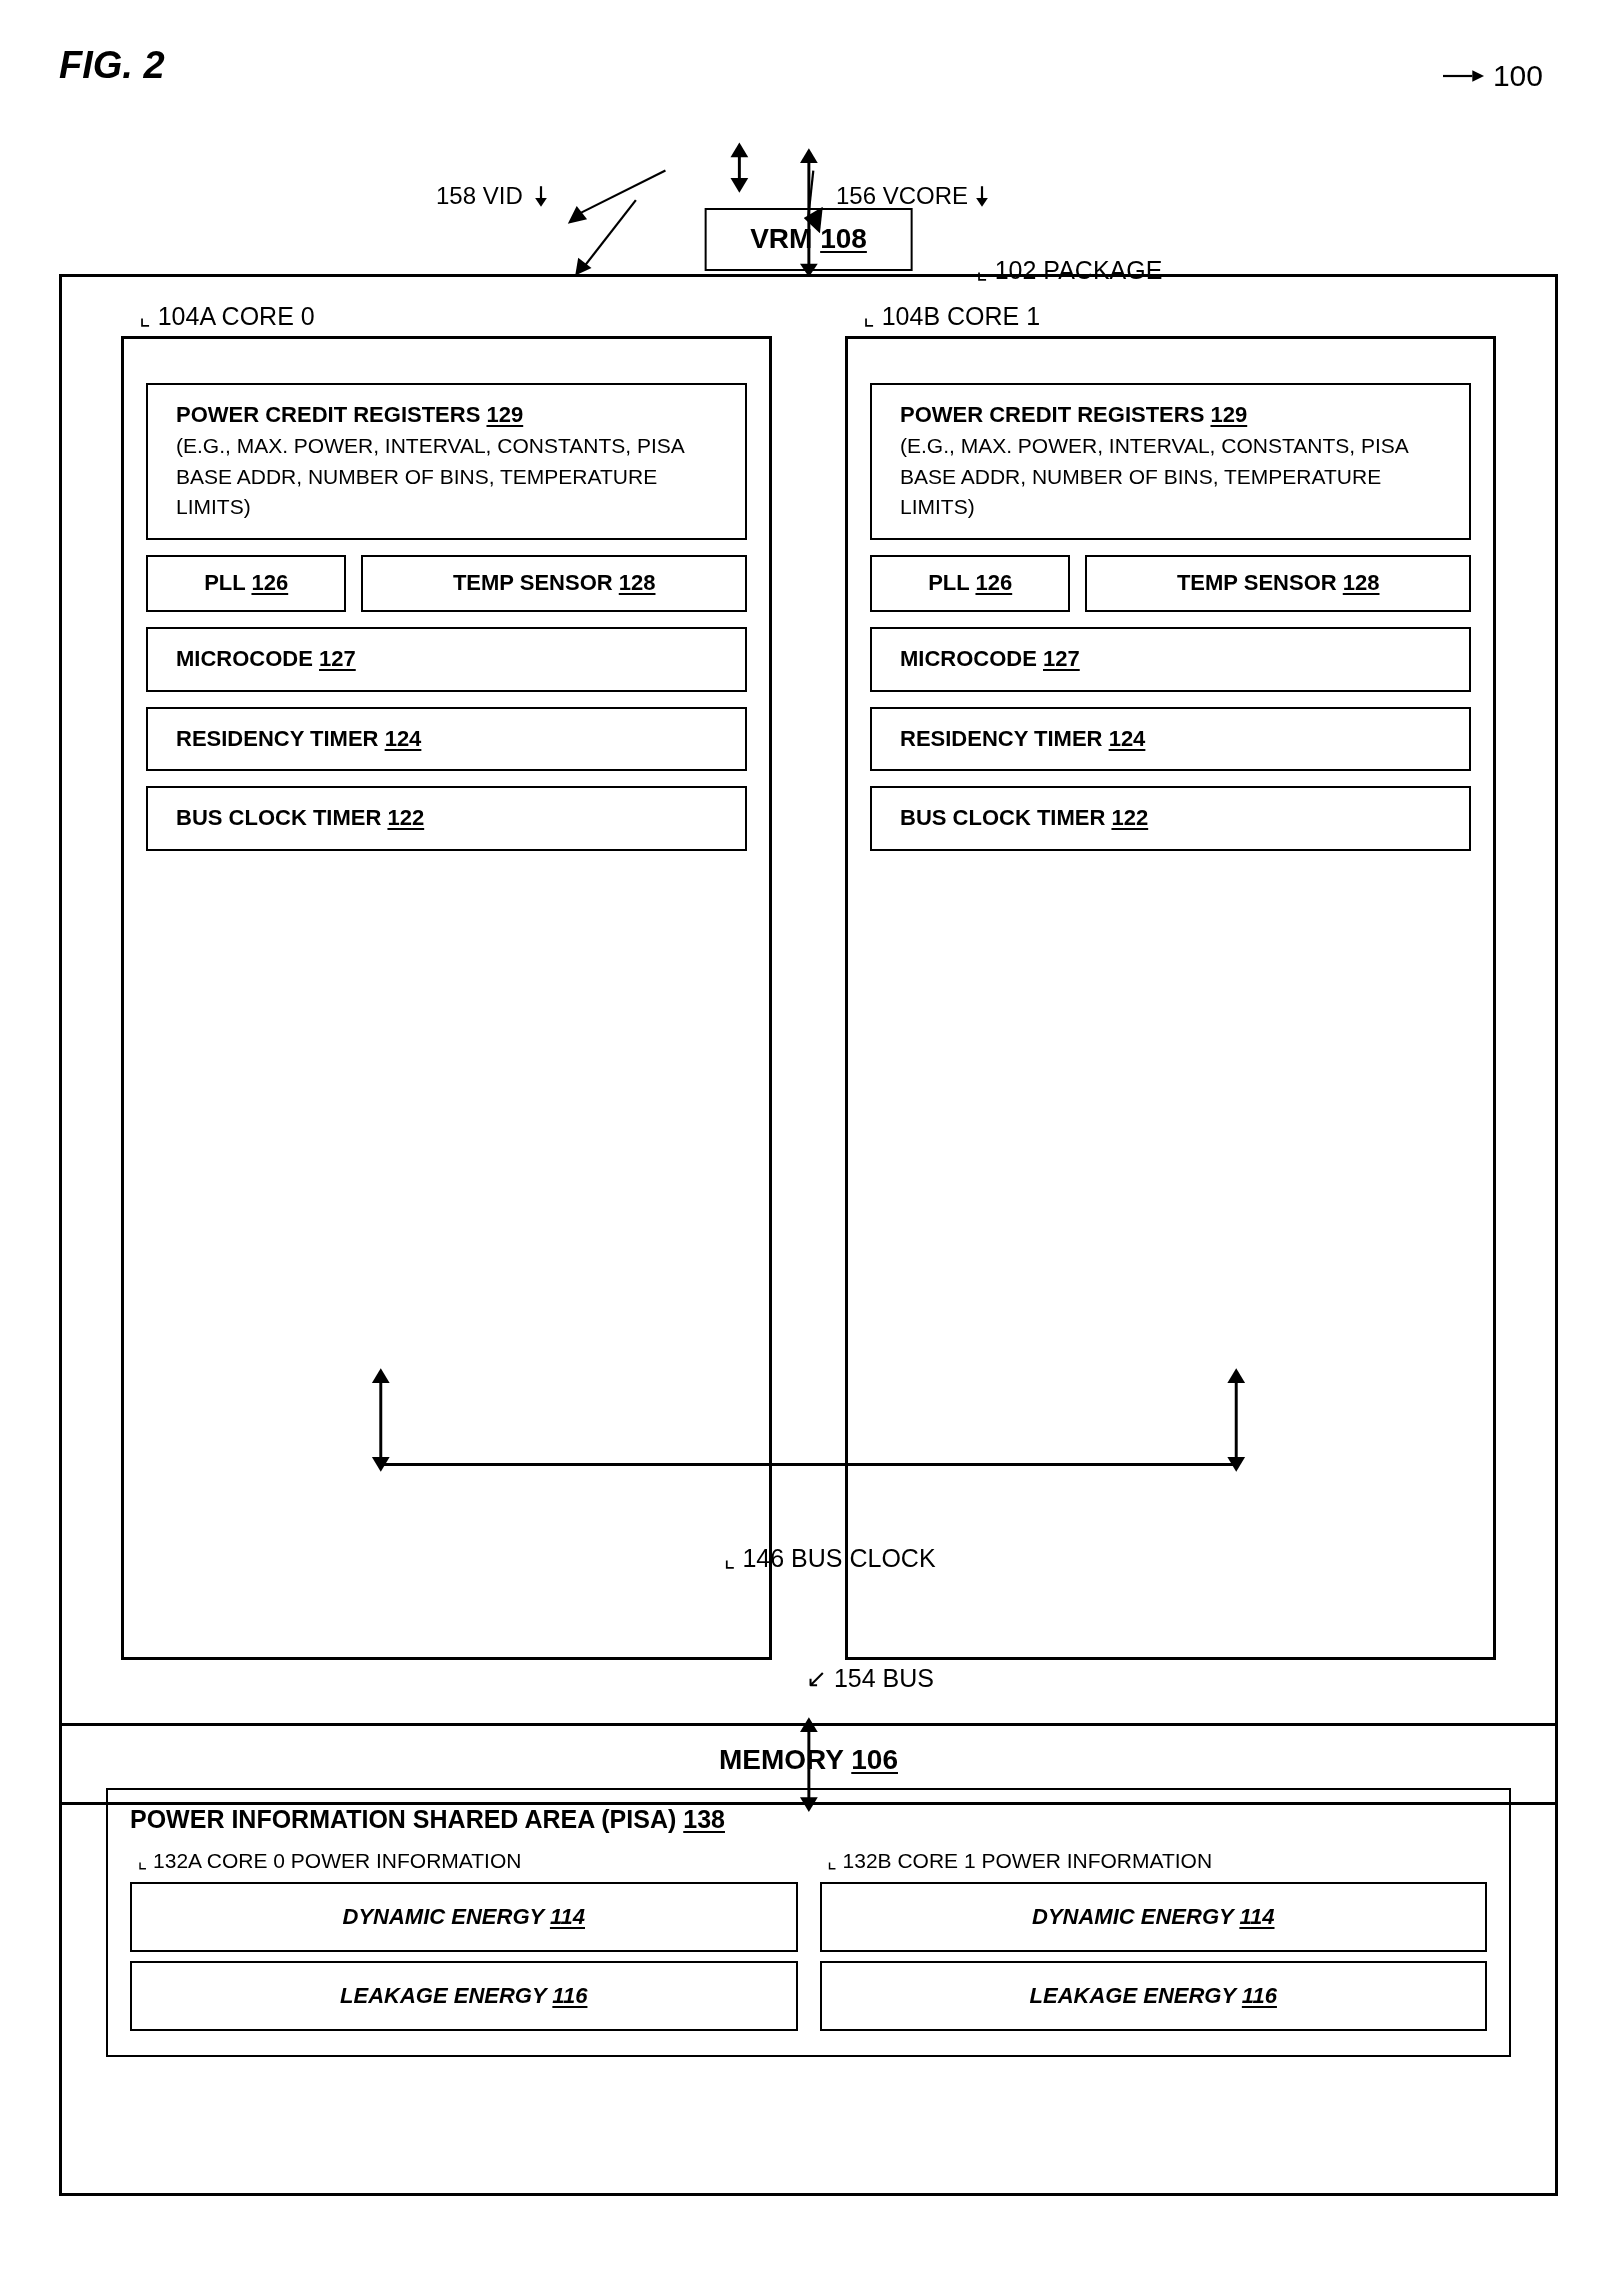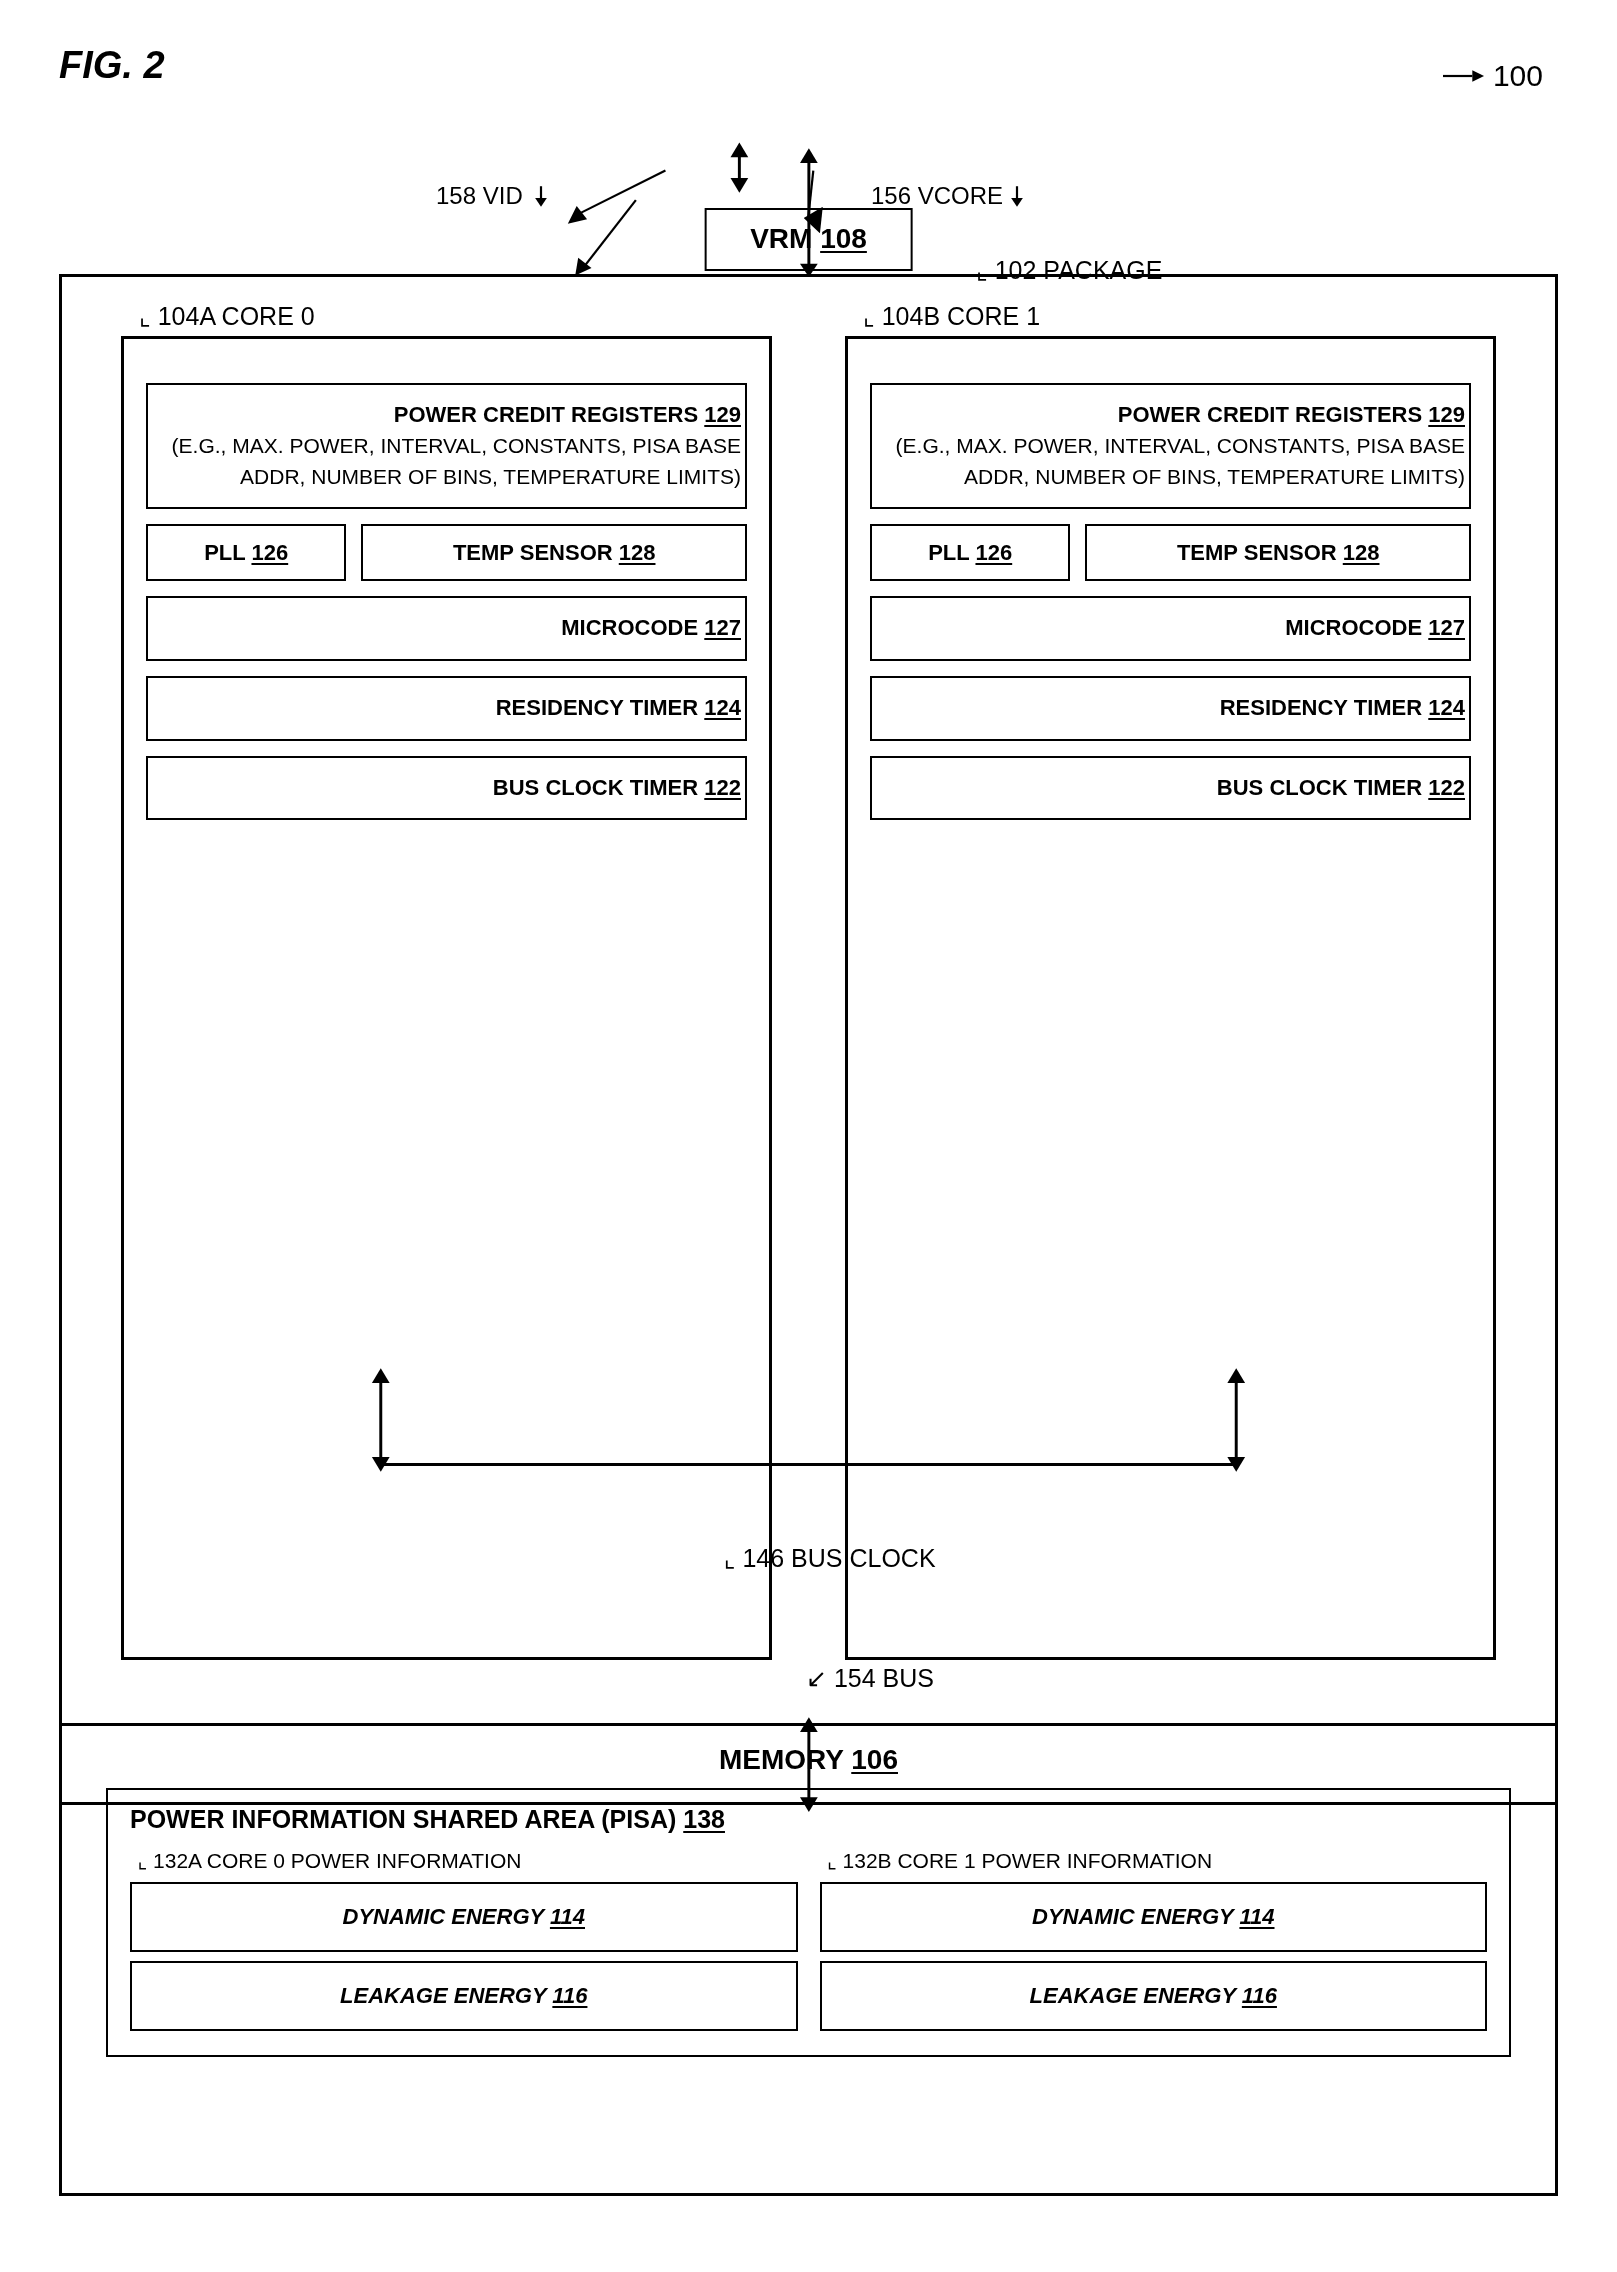--- a/index.html
+++ b/index.html
@@ -79,24 +79,24 @@
       position: absolute;
       top: -37px;
       left: 15px;
       font-size: 25px;
     }
 
     
     .inner-box {
       border: 2.2px solid #000;
       background: #fff;
-      text-align: right;
+      text-align: left;
       font-size: 22px;
       font-weight: bold;
-      padding: 15px 4px;
+      padding: 15px 28px;
       margin: 15px 22px;
       line-height: 1.4;
     }
 
     .pll-temp-row {
       display: flex;
       gap: 15px;
       margin: 15px 22px;
     }
     .pll-box {
@@ -206,21 +206,21 @@
   </div>
 
   <div style="position:absolute; top:182px; left:436px; font-size:24px; display:flex; align-items:center; gap:4.4px;">
     <span>158 VID</span>
     <svg width="22" height="21" viewBox="0 0 30 28" style="margin-left:3px;">
       <line x1="15" y1="0" x2="15" y2="22" stroke="#000" stroke-width="3"></line>
       <polygon points="7,16 15,28 23,16" fill="#000"></polygon>
     </svg>
   </div>
 
-  <div style="position:absolute; top:182px; left:871px; font-size:24px; display:flex; align-items:center; gap:0;">
+  <div style="position:absolute; top:182px; left:836px; font-size:24px; display:flex; align-items:center; gap:0;">
     <span>156 VCORE</span>
     <svg width="22" height="21" viewBox="0 0 30 28" style="margin-left:3px;">
       <line x1="15" y1="0" x2="15" y2="22" stroke="#000" stroke-width="3"></line>
       <polygon points="7,16 15,28 23,16" fill="#000"></polygon>
     </svg>
   </div>
 
   <div style="position:absolute; top:256px; left:976px; font-size:25px;">
     ⌞ <span>102 PACKAGE</span>
   </div>

